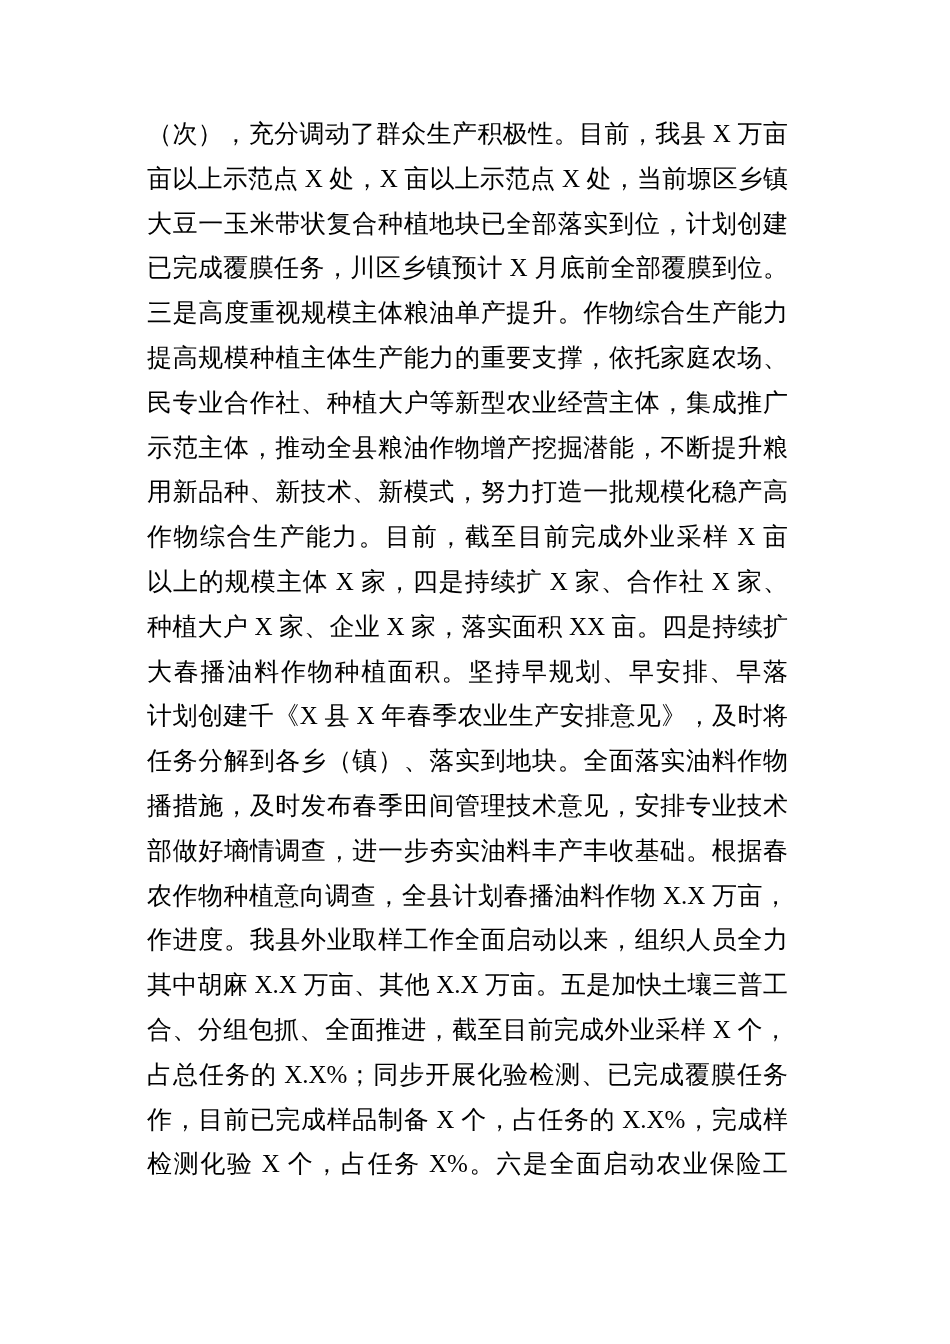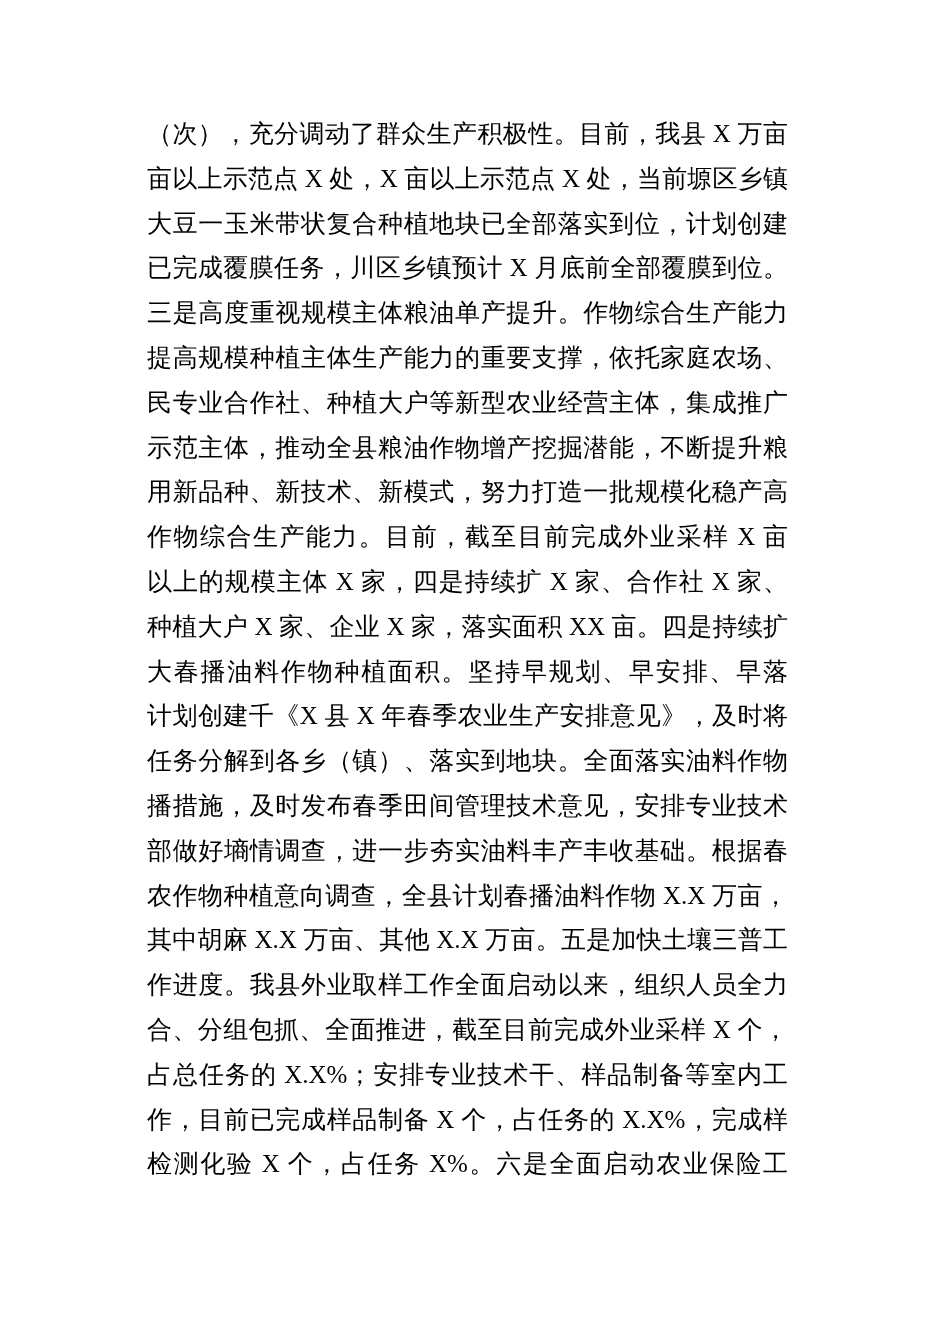--- a/index.html
+++ b/index.html
@@ -53,20 +53,20 @@
     <div class="line">用新品种、新技术、新模式，努力打造一批规模化稳产高产</div>
     <div class="line">作物综合生产能力。目前，截至目前完成外业采样 X 亩</div>
     <div class="line">以上的规模主体 X 家，四是持续扩 X 家、合作社 X 家、</div>
     <div class="line">种植大户 X 家、企业 X 家，落实面积 XX 亩。四是持续扩</div>
     <div class="line">大春播油料作物种植面积。坚持早规划、早安排、早落实，</div>
     <div class="line">计划创建千《X 县 X 年春季农业生产安排意见》，及时将种植</div>
     <div class="line">任务分解到各乡（镇）、落实到地块。全面落实油料作物春</div>
     <div class="line">播措施，及时发布春季田间管理技术意见，安排专业技术干</div>
     <div class="line">部做好墒情调查，进一步夯实油料丰产丰收基础。根据春播</div>
     <div class="line">农作物种植意向调查，全县计划春播油料作物 X.X 万亩，</div>
+    <div class="line">作进度。我县外业取样工作全面启动以来，组织人员全力配</div>
     <div class="line">其中胡麻 X.X 万亩、其他 X.X 万亩。五是加快土壤三普工</div>
-    <div class="line">作进度。我县外业取样工作全面启动以来，组织人员全力配</div>
     <div class="line">合、分组包抓、全面推进，截至目前完成外业采样 X 个，</div>
-    <div class="line">占总任务的 X.X%；安排专业技术干、样品制备等室内工</div>
+    <div class="line">占总任务的 X.X%；同步开展化验检测、已完成覆膜任务</div>
     <div class="line">作，目前已完成样品制备 X 个，占任务的 X.X%，完成样品</div>
     <div class="line">检测化验 X 个，占任务 X%。六是全面启动农业保险工作。</div>
   </div>
 </div>
 
 </body></html>

